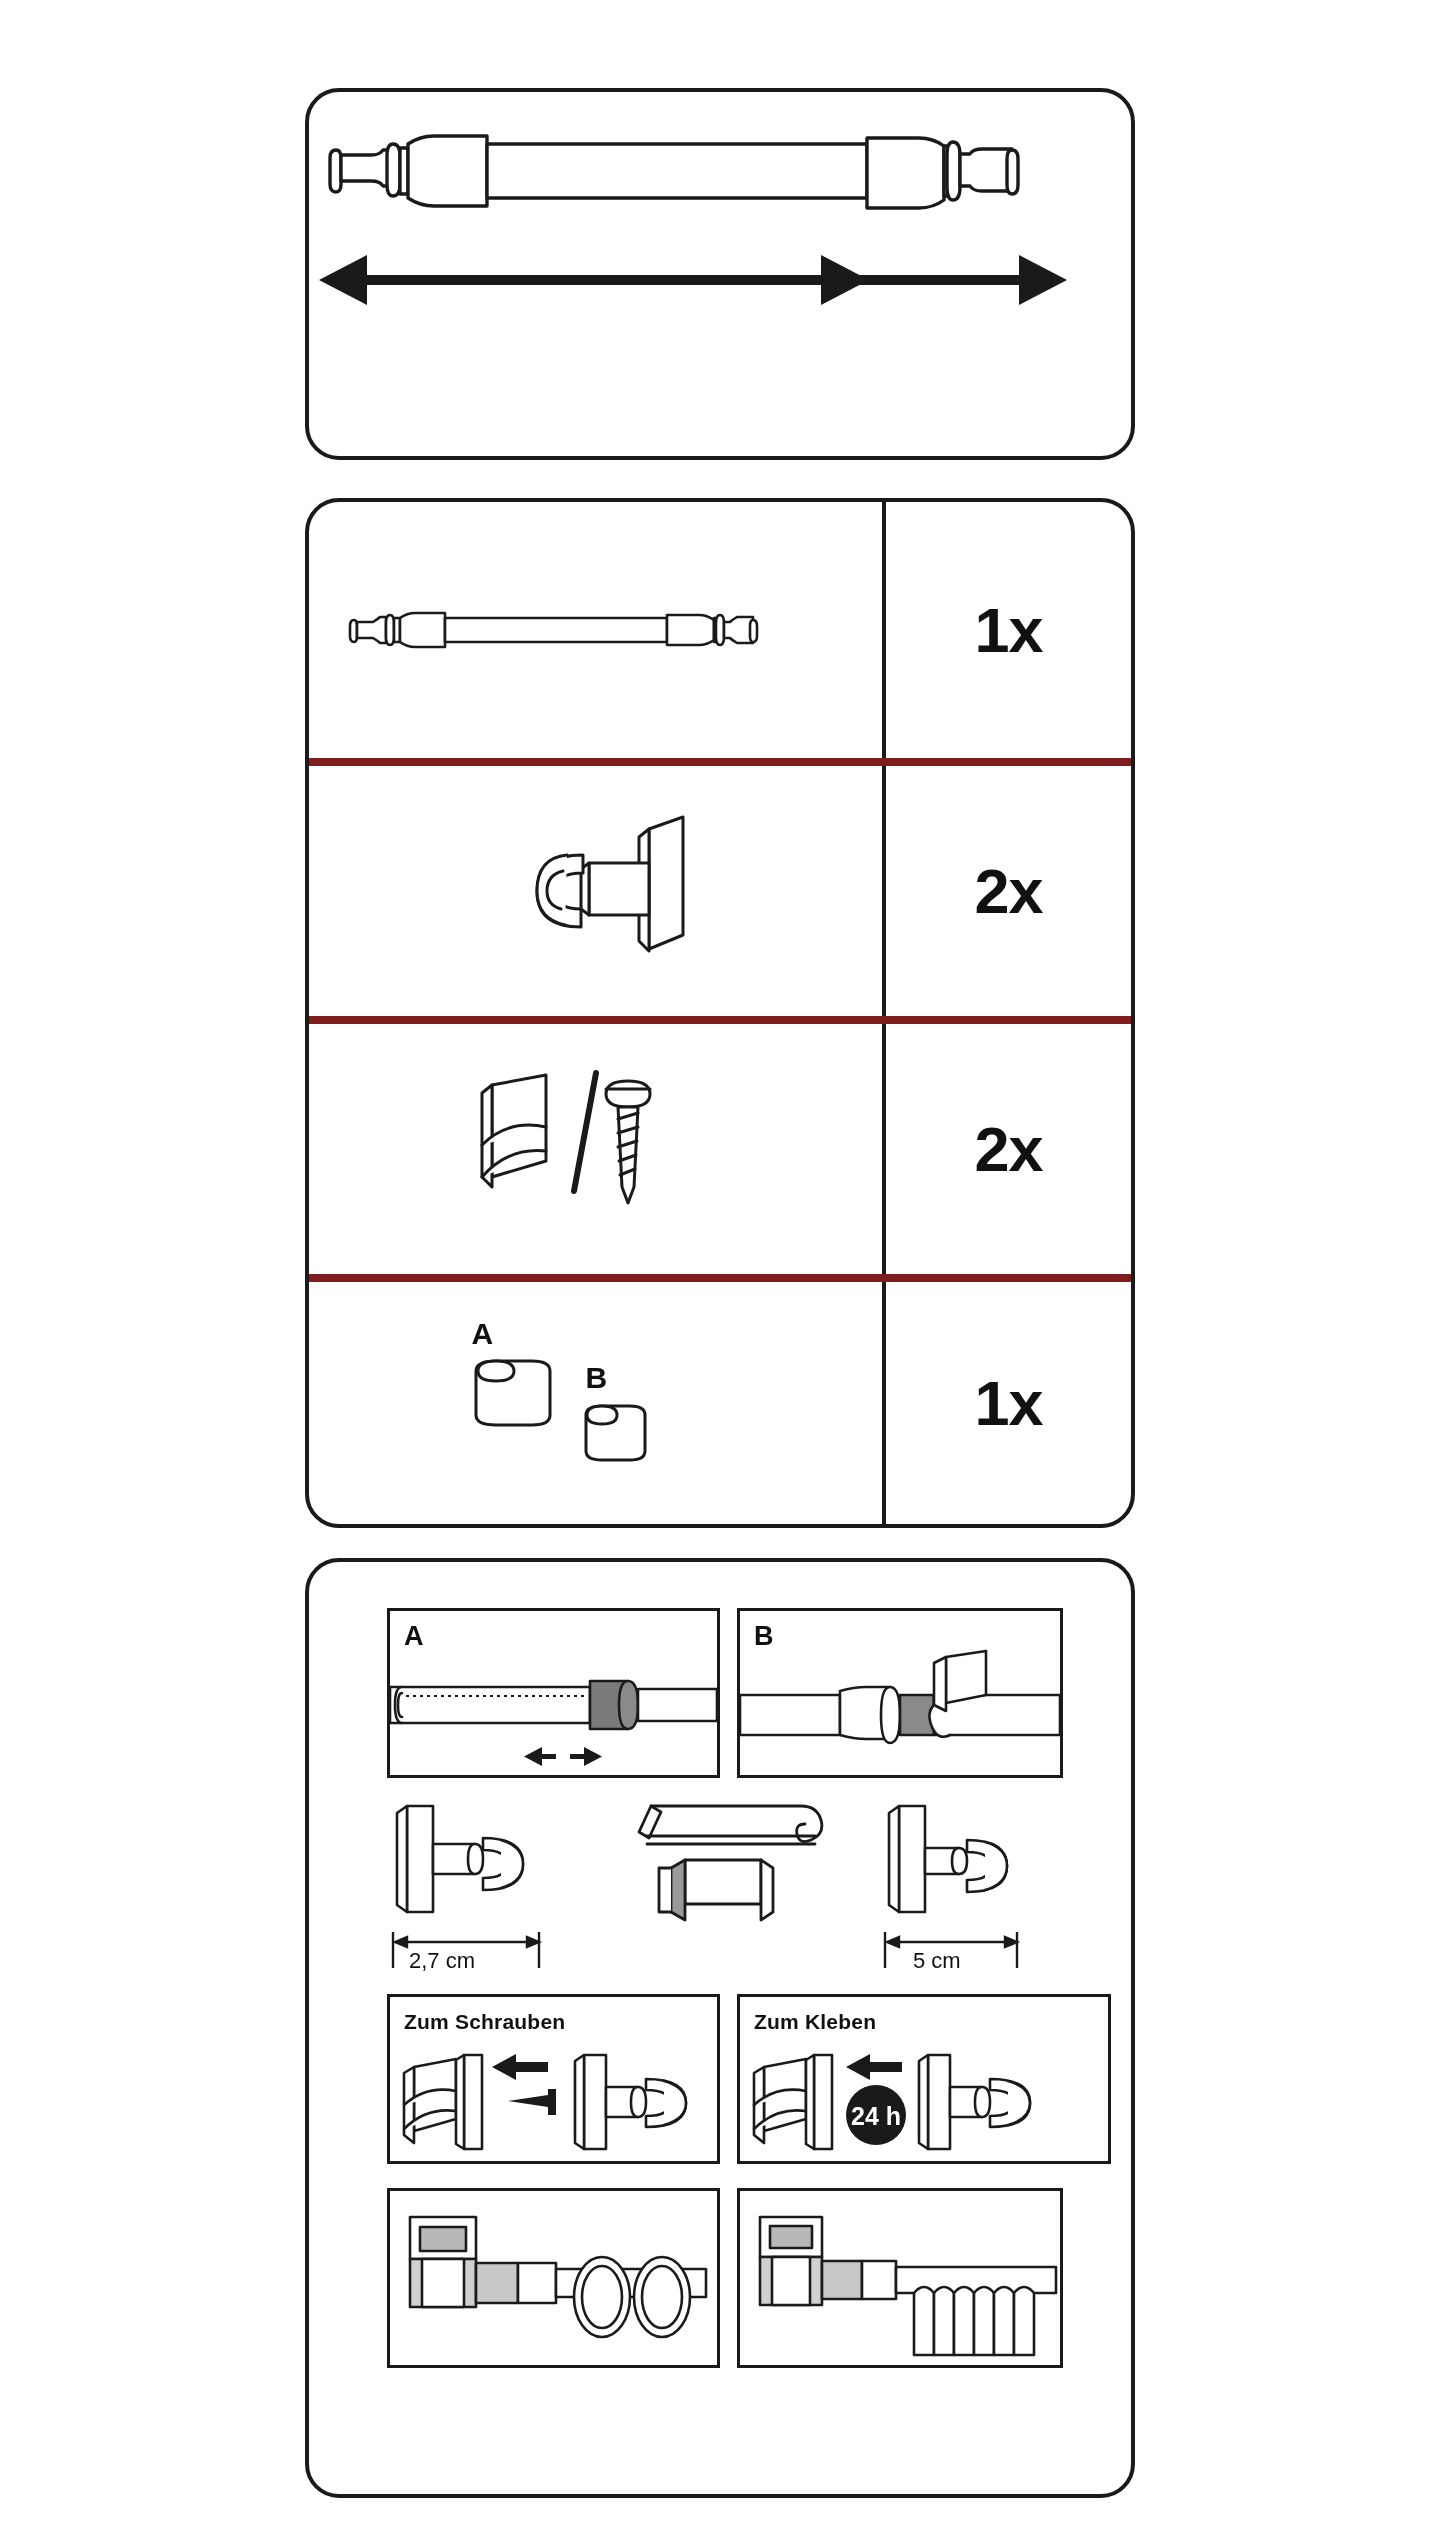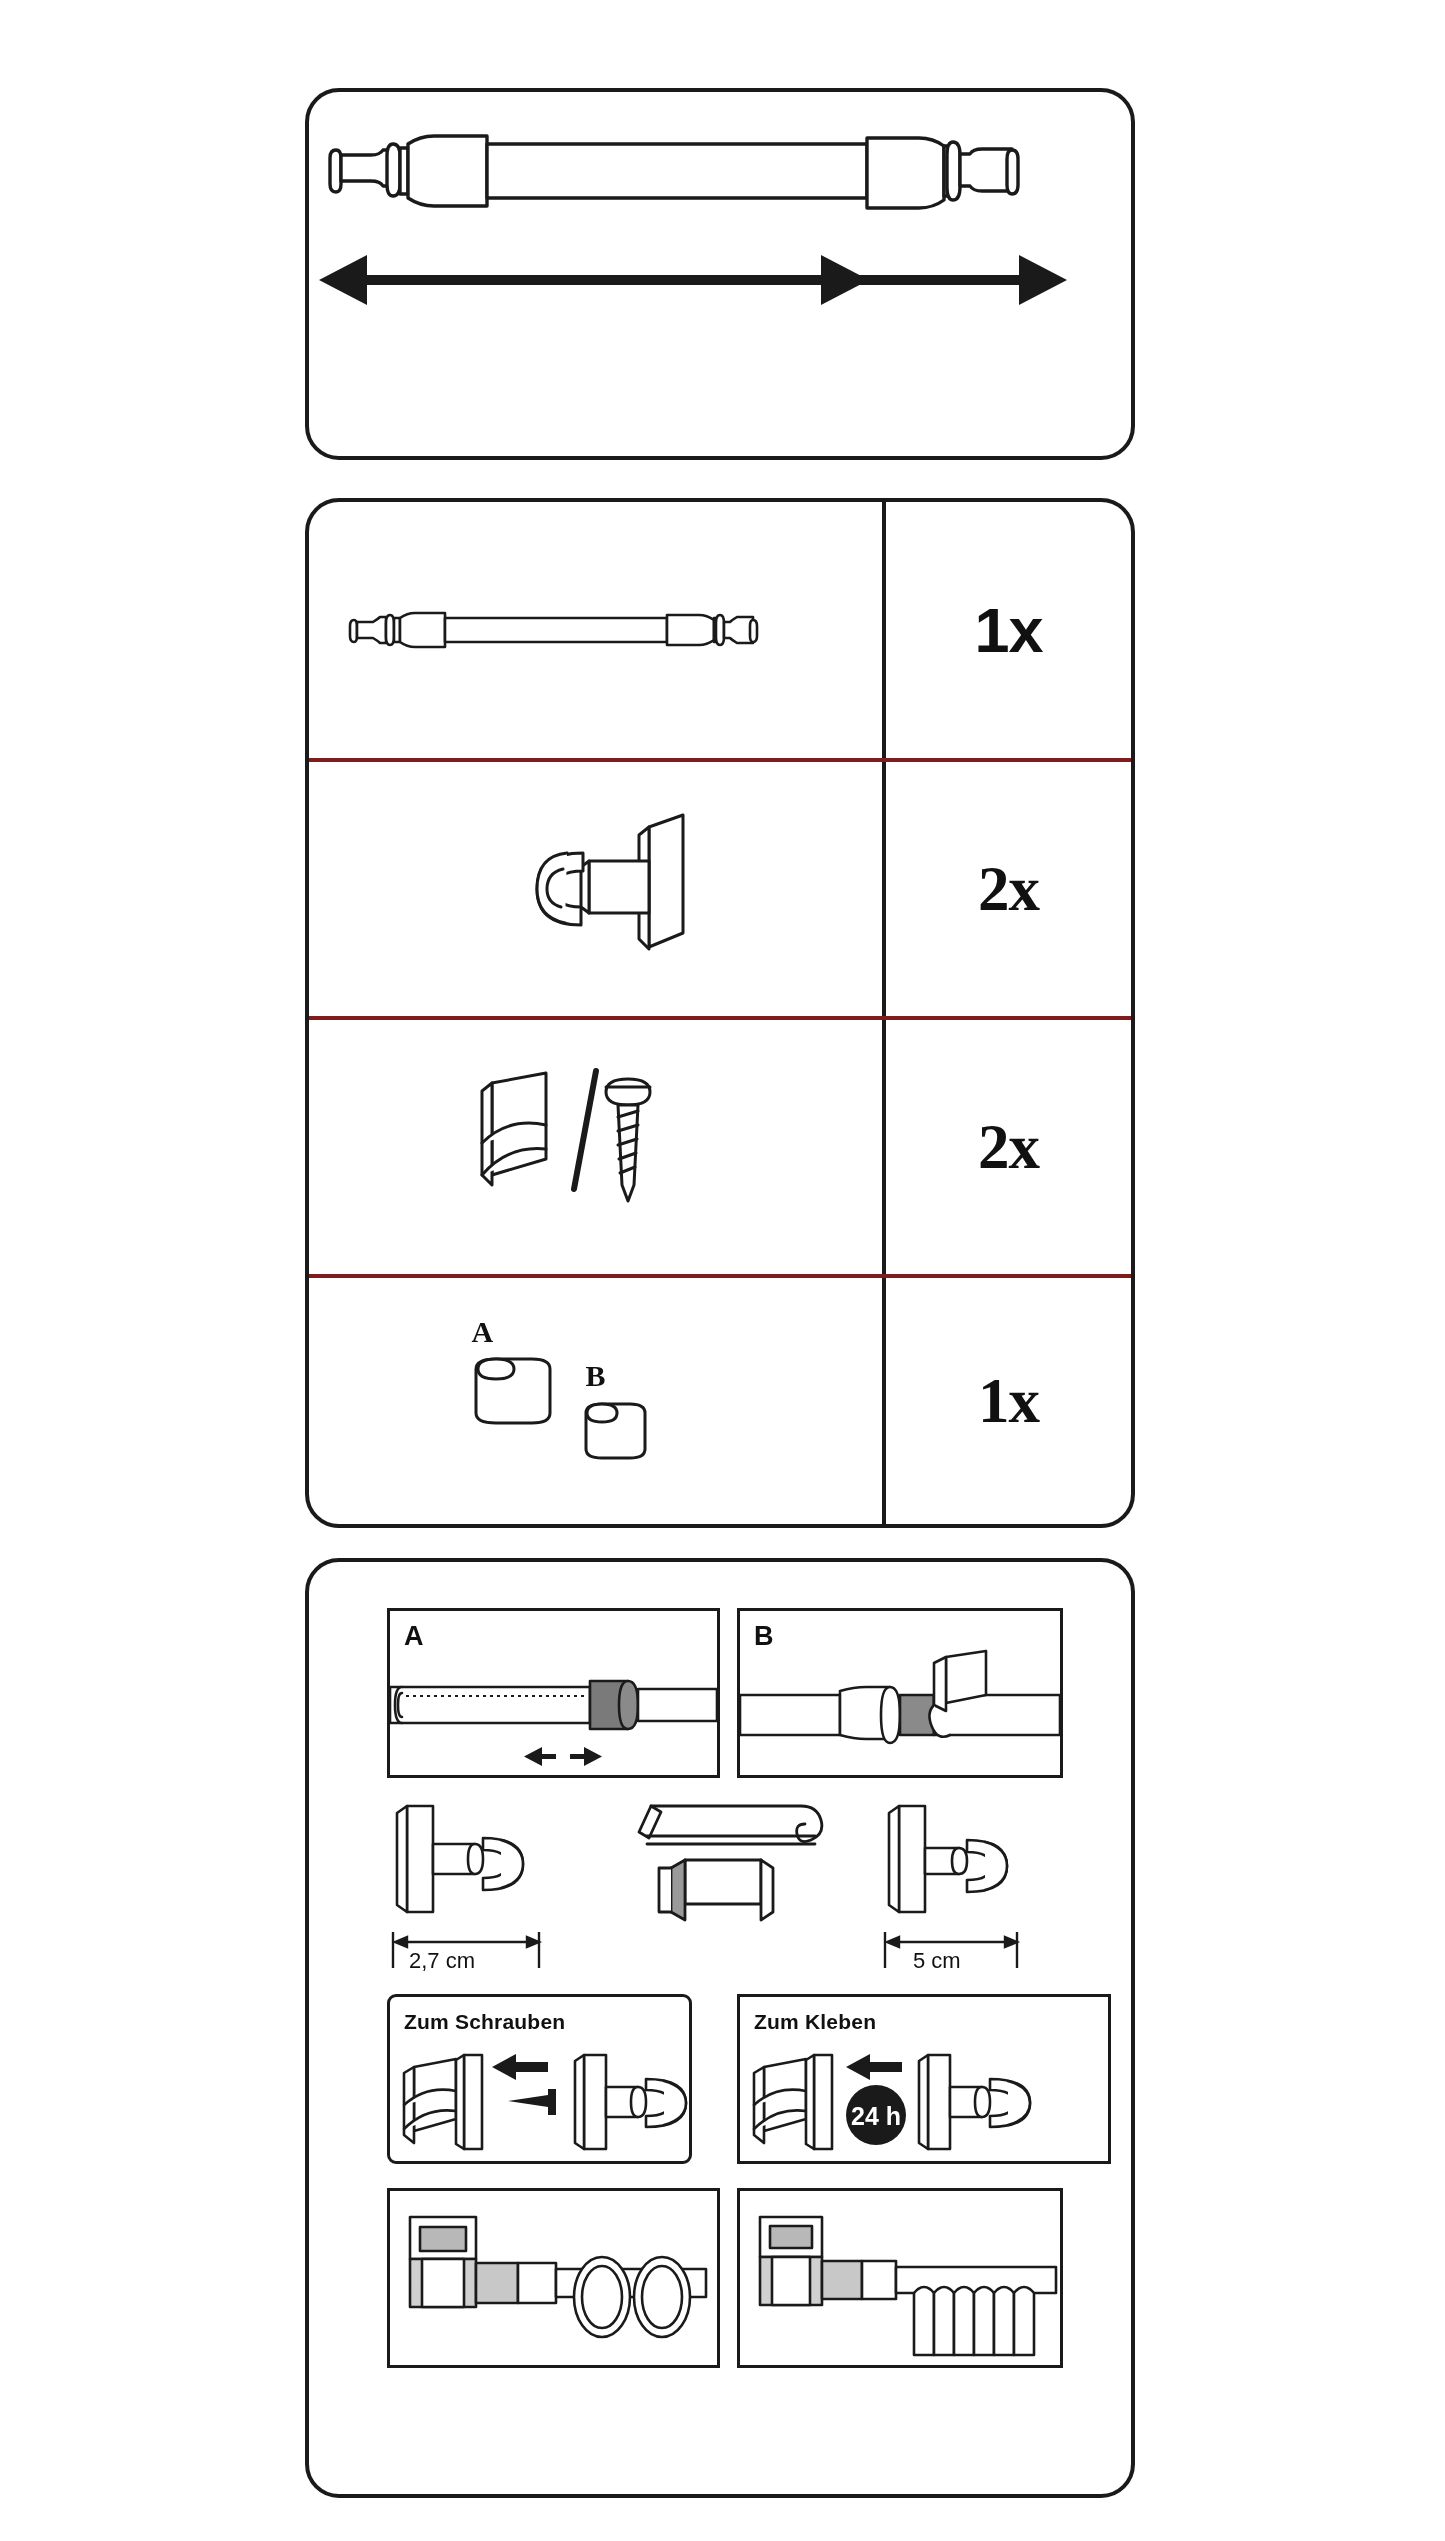--- a/index.html
+++ b/index.html
@@ -49,21 +49,21 @@
     overflow: hidden;
     padding-left: 29px;
   }
   .parts-row {
     position: absolute;
     left: 0;
     width: 100%;
     display: flex;
     box-sizing: border-box;
   }
-  .parts-row + .parts-row { border-top: 4px solid #7f1d1d; font-family: Liberation Serif, serif; }
+  .parts-row + .parts-row { border-top: 8px solid #7f1d1d; }
   .pr-img {
     width: 573px;
     position: relative;
     box-sizing: border-box;
     display: flex;
     align-items: center;
     justify-content: center;
   }
   .pr-qty {
     flex: 1;
@@ -355,21 +355,21 @@
       <g stroke="#1a1a1a" stroke-width="2.4" fill="#1a1a1a">
         <path d="M6 2 v36" fill="none"></path>
         <path d="M138 2 v36" fill="none"></path>
         <path d="M14 12 h118" fill="none"></path>
         <polygon points="8,12 20,7 20,17"></polygon>
         <polygon points="138,12 126,7 126,17"></polygon>
       </g>
     </svg>
     <span class="dim-text" style="left:604px;top:388px;">5 cm</span>
 
-    <div class="subbox" style="left:78px;top:432px;width:305px;height:170px;border-radius:9px;">
+    <div class="subbox" style="left:78px;top:432px;width:333px;height:170px;">
       <span class="step-cap" style="left:14px;top:14px;">Zum Schrauben</span>
       <svg class="abs" style="left:8px;top:52px;" width="320" height="112" viewBox="0 0 320 112">
         <g fill="#fff" stroke="#1a1a1a" stroke-width="2.6" stroke-linejoin="round" stroke-linecap="round">
 
           <path d="M16 18 l42 -8 v60 l-42 12z"></path>
           <path d="M16 18 l-10 6 v62 l10 8z"></path>
           <path d="M6 56 q22 -20 52 -14"></path>
           <path d="M6 80 q22 -22 52 -18"></path>
 
           <path d="M66 6 h18 v94 h-18z"></path>

